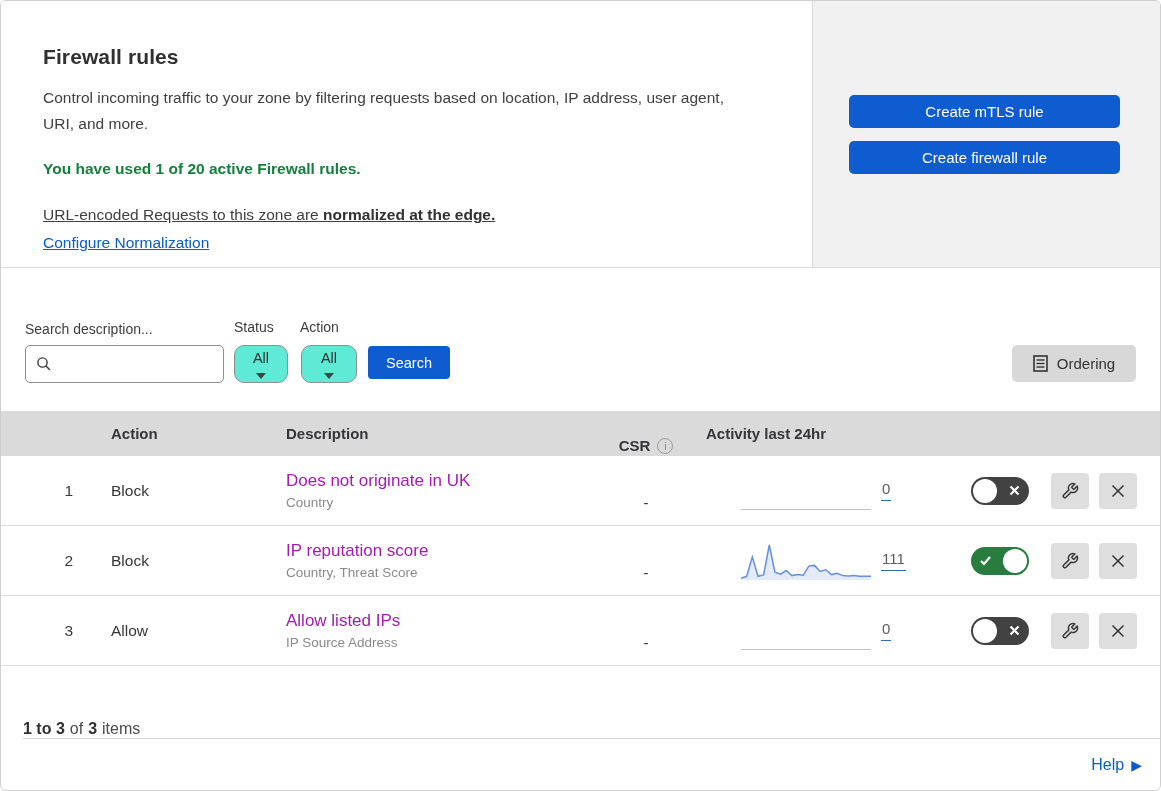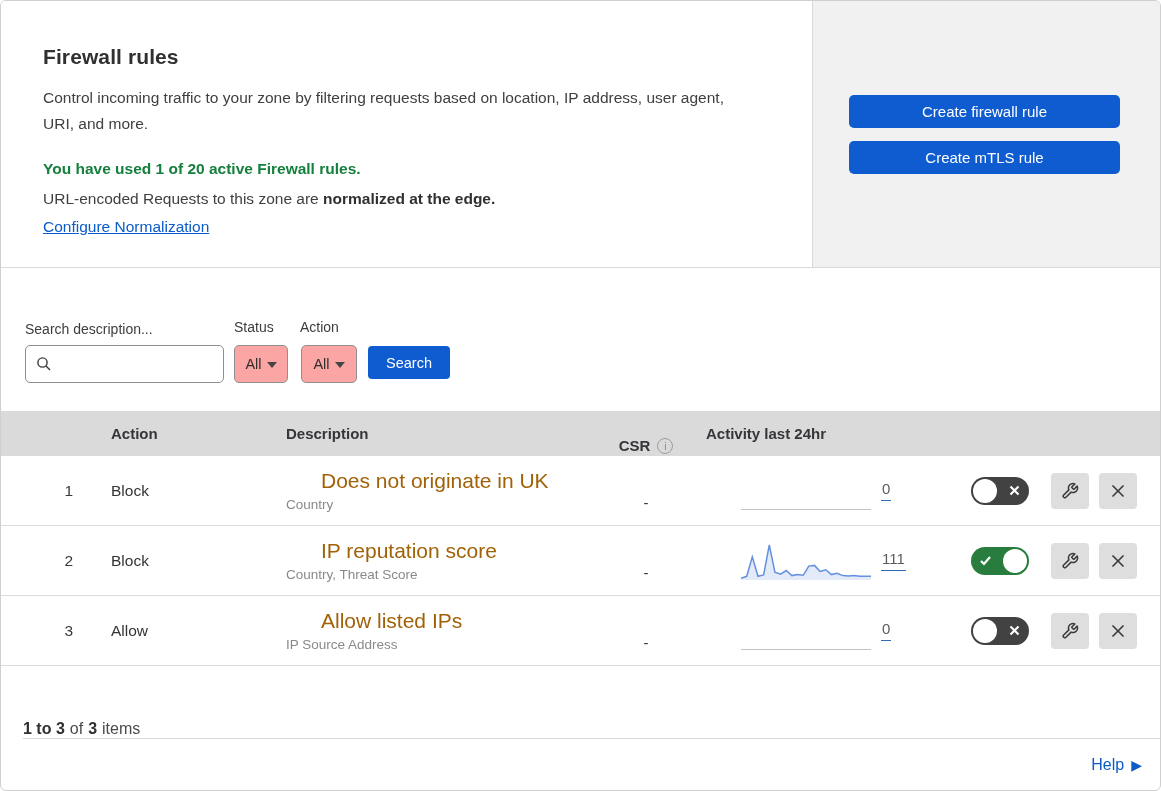--- a/index.html
+++ b/index.html
@@ -14,61 +14,61 @@
     border: 1px solid #cfcfcf; border-radius: 6px;
     overflow: hidden; background: #fff;
   }
 
   
   .top-section { position:absolute; left:0; top:0; width:100%; height:267px; border-bottom:1px solid #d9d9d9; }
   .top-left { position:absolute; left:0; top:0; width:812px; height:100%; background:#fff; border-right:1px solid #d9d9d9; padding:44px 60px 0 42px; }
   .page-title { font-size:21px; font-weight:700; color:#303030; letter-spacing:.1px; }
   .page-desc { margin-top:16px; font-size:15.5px; line-height:1.65; color:#404040; max-width:730px; }
   .usage-line { margin-top:24px; font-size:15.5px; font-weight:700; color:#15803d; }
-  .norm-line { margin-top:12px; font-size:15.5px; color:#404040; }
+  .norm-line { margin-top:28px; font-size:15.5px; color:#404040;text-decoration:underline; }
   .norm-line b { color:#303030; }
   .config-link { display:inline-block; margin-top:10px; font-size:15.5px; text-decoration:underline; cursor:pointer; }
 
   .gray-panel { position:absolute; left:812px; top:0; right:0; height:100%; background:#f1f1f1;
     display:flex; flex-direction:column; justify-content:center; gap:13px; padding:0 40px 0 36px; }
   .blue-btn { display:block; width:100%; height:33px; border:none; border-radius:5px;
     color:#fff; font-size:15px; font-family:inherit; cursor:pointer; }
 
   
   .filter-row { position:absolute; left:0; top:294px; width:100%; height:96px; background:#fff; }
   .f-label { position:absolute; font-size:14px; color:#3d3d3d; }
   .lbl-search { left:24px; top:26px; }
   .lbl-status { left:233px; top:24px; }
   .lbl-action { left:299px; top:24px; }
   .search-box { position:absolute; left:24px; top:50px; width:199px; height:38px;
     border:1px solid #8f8f8f; border-radius:5px; background:#fff; display:flex; align-items:center; padding-left:10px; }
   .search-box input { border:none; outline:none; flex:1; height:100%; font-size:14px; font-family:inherit; background:transparent; margin-left:6px; }
-  .dropdown { position:absolute; top:50px; height:38px; border:1px solid #8f8f8f; border-radius:5px; background:#fca5a5;
-    display:flex; align-items:center; justify-content:center; gap:5px; font-size:14.5px; color:#2f2f2f; cursor:pointer; }
+  .dropdown { position:absolute; top:50px; height:38px; border:1px solid #8f8f8f; border-radius:10px; background:#5eead4;
+    display:flex; align-items:center; justify-content:center; gap:5px; font-size:14.5px; color:#2f2f2f; cursor:pointer;flex-direction:column; }
   .dd-status { left:233px; width:54px; }
   .dd-action { left:300px; width:56px; }
   .caret { width:0; height:0; border-left:5px solid transparent; border-right:5px solid transparent; border-top:6px solid #444; margin-top:2px; }
   .search-btn { position:absolute; left:367px; top:50px; width:82px; height:33px; border:none; border-radius:4px;
     color:#fff; font-size:14.5px; font-family:inherit; cursor:pointer; margin-top:1px; }
   .ordering-btn { position:absolute; right:24px; top:50px; width:124px; height:37px; border:none; border-radius:5px;
     background:#d8d8d8; color:#333; font-size:15px; font-family:inherit; cursor:pointer;
     display:flex; align-items:center; justify-content:center; gap:9px; }
 
   
   .table { position:absolute; left:0; top:410px; width:100%; }
   .grid { display:grid; grid-template-columns:90px 175px 325px 110px 180px 60px 110px 48px 1fr; align-items:center; }
   .thead { height:45px; background:#dadada; font-size:15px; font-weight:700; color:#35353a; }
   .th-action, .td-action { padding-left:20px; }
   .th-desc, .td-desc { padding-left:20px; }
   .th-csr, .td-csr { justify-self:center; display:flex; align-items:center; gap:7px;margin-top:24px; }
   .th-activity { padding-left:5px; }
   .trow { height:70px; border-bottom:1px solid #dcdcdc; background:#fff; }
   .td-priority { justify-self:end; padding-right:18px; font-size:15.5px; color:#3a3a3a; }
   .td-action { font-size:15.5px; color:#343434; }
-  .desc-title { font-size:21px; color:#a16207;margin-left:35px; }
+  .desc-title { font-size:17px; color:#a21caf; }
   .desc-sub { font-size:13.5px; color:#8a8a8a; margin-top:4px; }
   .td-csr { font-size:15px; color:#3a3a3a; }
   .spark-wrap { margin-left:40px; width:130px; height:42px; display:flex; align-items:flex-end; }
   .flat-line { width:130px; border-bottom:1px solid #c3c3c3; margin-bottom:2px; }
   .count-link { font-size:15px; color:#5c5c5c; border-bottom:1px solid #2f6cb5; padding:0 1px 3px 1px; cursor:pointer; justify-self:start; }
   .info-icon { width:16px; height:16px; border:1px solid #9e9e9e; border-radius:50%; color:#8e8e8e;
     font-size:10.5px; font-weight:400; display:inline-flex; align-items:center; justify-content:center; font-style:normal; }
 
   .toggle { position:relative; width:58px; height:28px; border-radius:14px; cursor:pointer; justify-self:end; margin-right:22px; }
   .toggle.off { background:#424242; }
@@ -100,22 +100,22 @@
 
   <div class="top-section">
     <div class="top-left">
       <div class="page-title">Firewall rules</div>
       <div class="page-desc">Control incoming traffic to your zone by filtering requests based on location, IP address, user agent, URI, and more.</div>
       <div class="usage-line">You have used 1 of 20 active Firewall rules.</div>
       <div class="norm-line"><span>URL-encoded Requests to this zone are </span><b>normalized at the edge.</b></div>
       <a class="config-link link-color" style="color: rgb(11, 91, 200);">Configure Normalization</a>
     </div>
     <div class="gray-panel" style="background: rgb(241, 241, 241);">
+      <button class="blue-btn accent-bg" style="background: rgb(15, 92, 208);">Create mTLS rule</button>
       <button class="blue-btn accent-bg" style="background: rgb(15, 92, 208);">Create firewall rule</button>
-      <button class="blue-btn accent-bg" style="background: rgb(15, 92, 208);">Create mTLS rule</button>
     </div>
   </div>
 
   <div class="filter-row">
     <div class="f-label lbl-search">Search description...</div>
     <div class="search-box">
       <span style="display:flex;">
         <svg width="16" height="16" viewBox="0 0 16 16">
             <circle cx="6.5" cy="6.5" r="4.6" fill="none" stroke="#3a3a3a" stroke-width="1.4"></circle>
             <line x1="10" y1="10" x2="14" y2="14" stroke="#3a3a3a" stroke-width="1.4"></line>
@@ -127,20 +127,31 @@
     <div class="dropdown dd-status">
       <span>All</span>
       <span class="caret"></span>
     </div>
     <div class="f-label lbl-action">Action</div>
     <div class="dropdown dd-action">
       <span>All</span>
       <span class="caret"></span>
     </div>
     <button class="search-btn accent-bg" style="background: rgb(15, 92, 208);">Search</button>
+    <button class="ordering-btn">
+      <span style="display:flex;">
+        <svg width="15" height="17" viewBox="0 0 15 17">
+            <rect x="1" y="1" width="13" height="15" fill="none" stroke="#333" stroke-width="1.6"></rect>
+            <line x1="3.5" y1="5" x2="11.5" y2="5" stroke="#333" stroke-width="1.4"></line>
+            <line x1="3.5" y1="8.5" x2="11.5" y2="8.5" stroke="#333" stroke-width="1.4"></line>
+            <line x1="3.5" y1="12" x2="11.5" y2="12" stroke="#333" stroke-width="1.4"></line>
+          </svg>
+      </span>
+      <span>Ordering</span>
+    </button>
   </div>
 
   <div class="table">
     <div class="grid thead" style="background: rgb(218, 218, 218);">
       <div></div>
       <div class="th-action">Action</div>
       <div class="th-desc">Description</div>
       <div class="th-csr">
         <span>CSR</span>
         <i class="info-icon">i</i>

